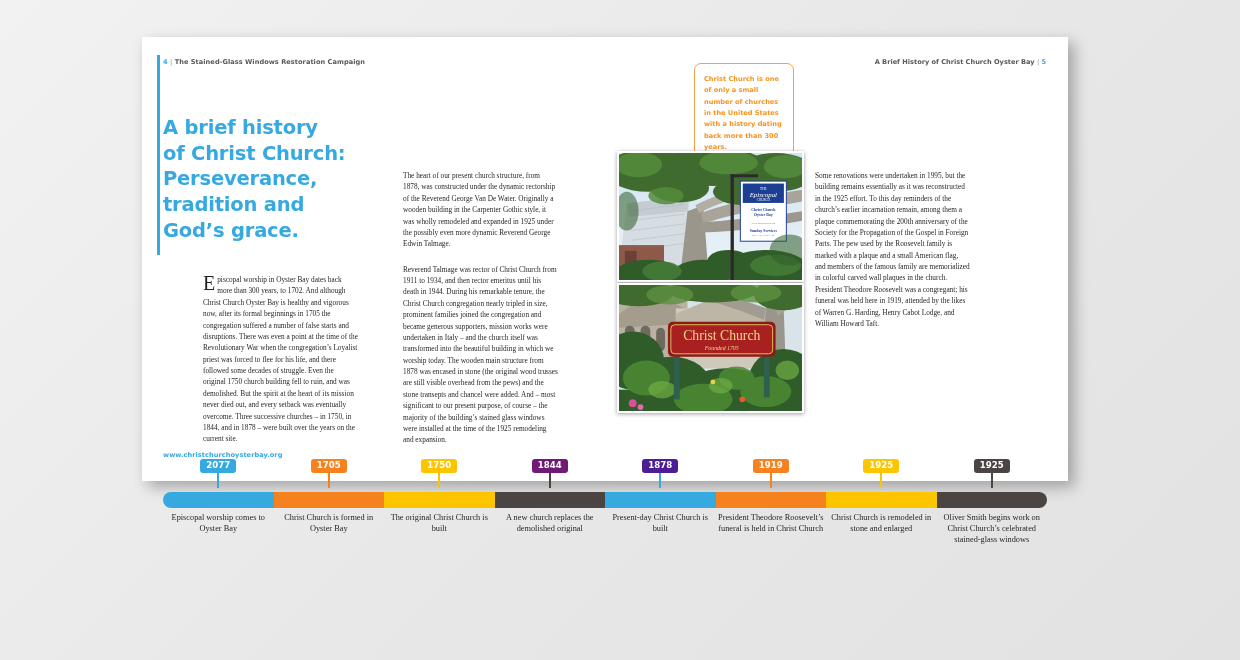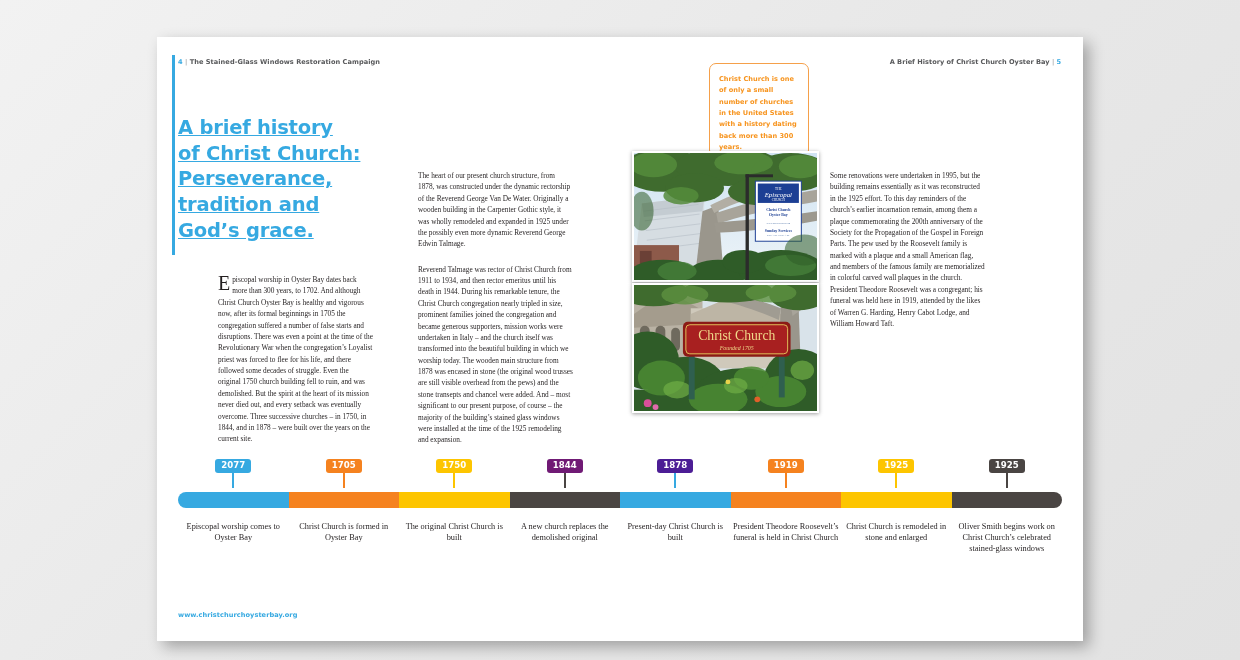--- a/index.html
+++ b/index.html
@@ -7,24 +7,24 @@
   body {
     width: 1240px;
     height: 660px;
     overflow: hidden;
     background: linear-gradient(135deg, #f2f2f2 0%, #e8e8e8 50%, #e2e2e2 100%);
     font-family: "Liberation Serif", serif;
   }
 
   .page {
     position: absolute;
-    left: 157px;
+    left: 142px;
     top: 37px;
     width: 926px;
-    height: 604px;
+    height: 444px;
     background: #ffffff;
     box-shadow: 6px 6px 14px rgba(0,0,0,0.30);
   }
 
   
   .left-rule {
     position: absolute;
     left: 15px;
     top: 18px;
     width: 3px;
@@ -65,21 +65,20 @@
     position: absolute;
     left: 21px;
     top: 78px;
     width: 240px;
     font-family: "DejaVu Sans", sans-serif;
     font-weight: bold;
     font-size: 19.5px;
     line-height: 1.32;
     color: #36a9e1;
     letter-spacing: -0.2px;
-    text-decoration: underline;
   }
   .title div { white-space: nowrap; }
 
   
   .col {
     position: absolute;
     font-family: "Liberation Serif", serif;
     font-size: 7.3px;
     line-height: 1.56;
     color: #231f20;
@@ -167,21 +166,21 @@
     line-height: 1;
     position: relative;
     top: 2px;
   }
   .tl-stem {
     width: 2px;
     height: 17px;
     margin: 0 auto;
   }
   .tl-label {
-    margin-top: 33px;
+    margin-top: 24px;
     font-family: "Liberation Serif", serif;
     font-size: 8.3px;
     line-height: 1.38;
     color: #231f20;
   }
 
   
   .footer-url {
     position: absolute;
     left: 21px;

